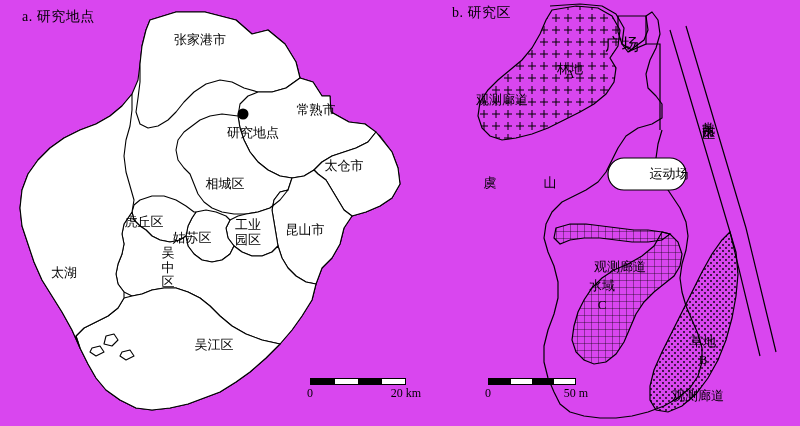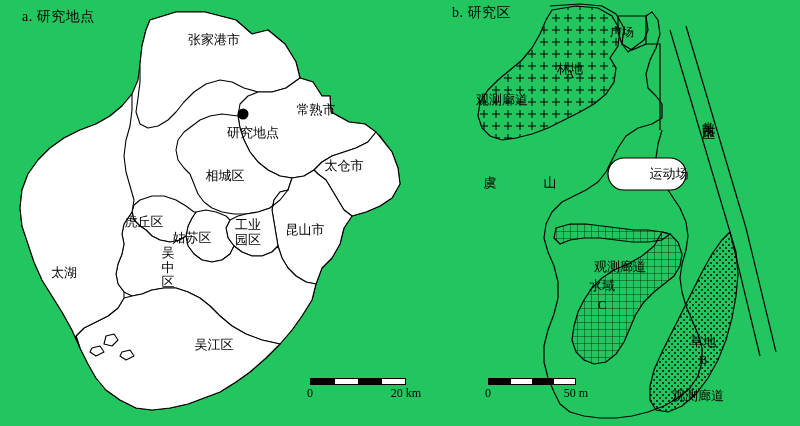--- a/index.html
+++ b/index.html
@@ -9,21 +9,21 @@
   }
   body {
     font-family: "Liberation Serif", "DejaVu Serif", serif;
     color: #000000;
   }
   #page {
     position: relative;
     width: 800px;
     height: 426px;
     overflow: hidden;
-    background: #22c55e;
+    background: #d946ef;
   }
   .panel {
     position: absolute;
     top: 0;
     height: 426px;
   }
   #panel-a { left: 0; width: 430px; }
   #panel-b { left: 430px; width: 370px; }
 
   .panel-title {
@@ -38,21 +38,21 @@
   svg { position: absolute; left: 0; top: 0; }
 
   .maplabel {
     position: absolute;
     font-size: 13px;
     line-height: 1.12;
     white-space: nowrap;
     text-align: center;
     transform: translate(-50%, -50%);
   }
-  .maplabel.small { font-size: 12px; }
+  .maplabel.small { font-size: 17px; margin-top: 12px; }
   .maplabel.vertical {
     writing-mode: vertical-rl;
     text-orientation: upright;
     letter-spacing: 2px;
     white-space: nowrap;
   }
 
   .scalebar {
     position: absolute;
   }
@@ -126,25 +126,25 @@
         <path d="M116 274 L118 284 L124 292 L124 298 L118 308 L108 316 L96 322 L84 328 L76 336 L80 348 L72 330 L62 312 L52 296 L42 280 L34 262 L28 244 L22 226 L20 208 L22 190 L28 174 L38 160 L50 148 L64 138 L80 130 L96 124 L110 116 L122 106 L132 94 L132 110 L130 126 L126 140 L124 156 L126 172 L130 186 L134 200 L132 212 L124 224 L122 234 L124 244 L122 254 L118 264 Z"></path>
 
         <path d="M106 336 L114 334 L118 340 L112 346 L104 344 Z"></path>
         <path d="M92 348 L100 346 L104 352 L96 356 L90 352 Z"></path>
         <path d="M122 352 L130 350 L134 356 L126 360 L120 356 Z"></path>
       </g>
     </svg>
 
     <div class="dot" style="left:243px; top:114px;"></div>
 
-    <div class="maplabel" style="left:200px; top:40px;margin-left:14px;">张家港市</div>
+    <div class="maplabel" style="left:200px; top:40px;">张家港市</div>
     <div class="maplabel" style="left:296px; top:110px;margin-left:20px;">常熟市</div>
     <div class="maplabel" style="left:253px; top:133px;">研究地点</div>
     <div class="maplabel" style="left:344px; top:166px;">太仓市</div>
-    <div class="maplabel" style="left:225px; top:176px;text-align:right;">相城区</div>
+    <div class="maplabel" style="left:225px; top:184px;text-align:right;">相城区</div>
     <div class="maplabel" style="left:144px; top:222px;">虎丘区</div>
     <div class="maplabel" style="left:248px; top:233px; white-space:pre-line;">工业
 园区</div>
     <div class="maplabel" style="left:305px; top:230px;">昆山市</div>
     <div class="maplabel" style="left:192px; top:238px;">姑苏区</div>
     <div class="maplabel" style="left:168px; top:268px; white-space:pre-line;">吴
 中
 区</div>
     <div class="maplabel" style="left:64px; top:273px;">太湖</div>
     <div class="maplabel" style="left:214px; top:345px;">吴江区</div>

